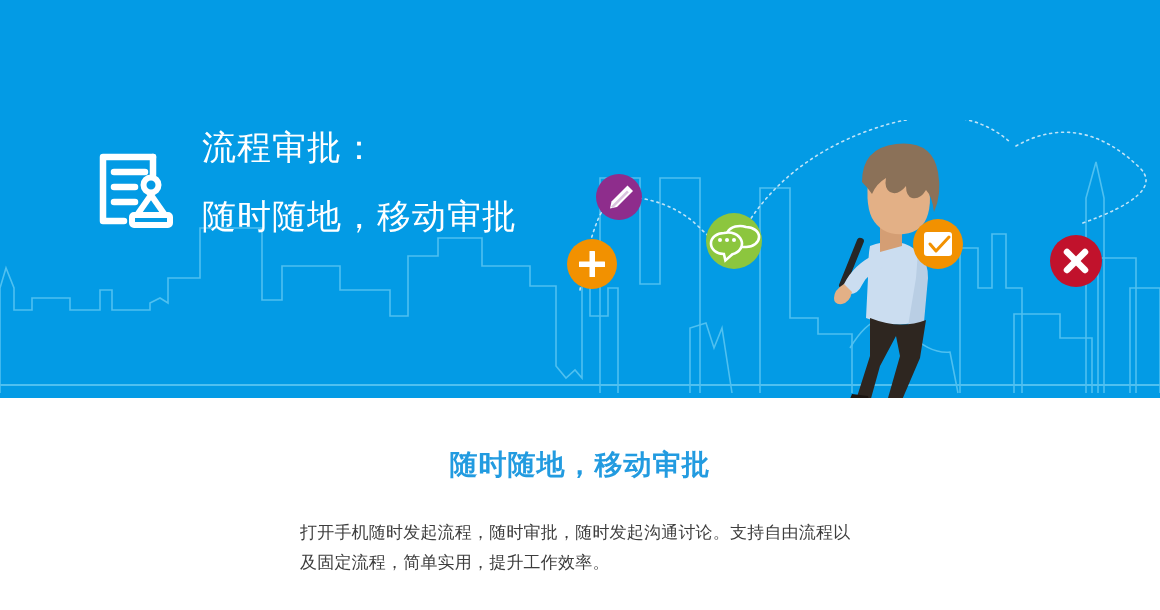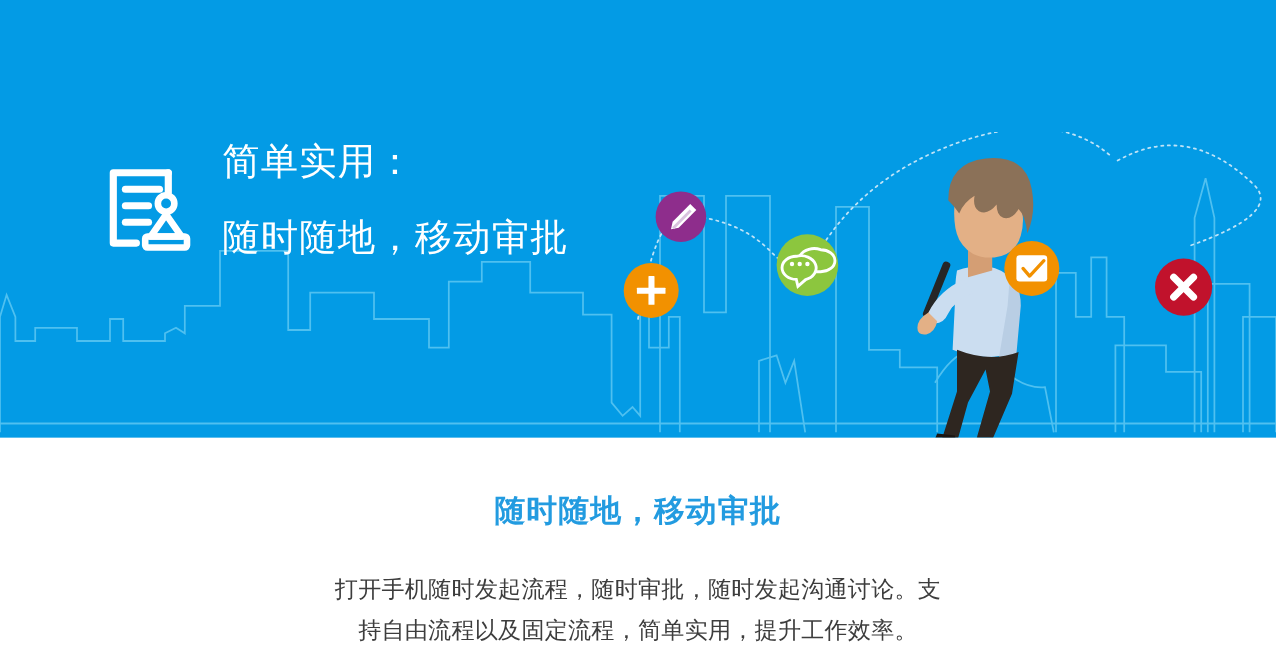--- a/index.html
+++ b/index.html
@@ -36,22 +36,22 @@
   
   .below{
     position:absolute;left:0;top:398px;width:1160px;height:212px;background:#ffffff;
   }
   .sub-title{
     position:absolute;left:0;top:48px;width:1160px;text-align:center;
     font-size:28px;color:#229BE0;font-weight:600;letter-spacing:1px;
   }
   .sub-body{
     position:absolute;left:50%;transform:translateX(-50%);top:120px;
-    width:560px;text-align:center;
-    font-size:21px;color:#3d3d3d;line-height:1.78;letter-spacing:0.2px;
+    width:560px;
+    font-size:17px;color:#3d3d3d;line-height:1.78;letter-spacing:0.2px;
   }
 </style>
 </head>
 <body>
 
 <div id="page">
 
   <div class="hero">
 
     <svg class="hero-skyline" viewBox="0 0 1160 260" preserveAspectRatio="none">
@@ -86,21 +86,21 @@
         <line x1="24" y1="57" x2="45" y2="57"></line>
       </g>
       <g fill="none" stroke="#ffffff" stroke-width="6" stroke-linejoin="round">
         <circle cx="61" cy="40" r="7.5"></circle>
         <path d="M61,50 L47,70 H75 Z"></path>
         <rect x="42" y="70" width="38" height="10" rx="2"></rect>
       </g>
     </svg>
 
     <div class="hero-text">
-      <div class="hero-line1">简单实用：</div>
+      <div class="hero-line1">流程审批：</div>
       <div class="hero-line2">随时随地，移动审批</div>
     </div>
 
     <svg class="hero-art" viewBox="0 0 620 278">
 
       <g fill="none" stroke="#BFE3F7" stroke-width="1.6" stroke-dasharray="2 4" stroke-linecap="round">
         <path d="M40,170 Q56,76 80,76 Q130,78 160,108 Q186,134 196,126"></path>
         <path d="M196,124 Q236,44 330,10 Q420,-22 470,22"></path>
         <path d="M476,26 Q540,-10 600,48 Q626,74 540,104"></path>
       </g>

